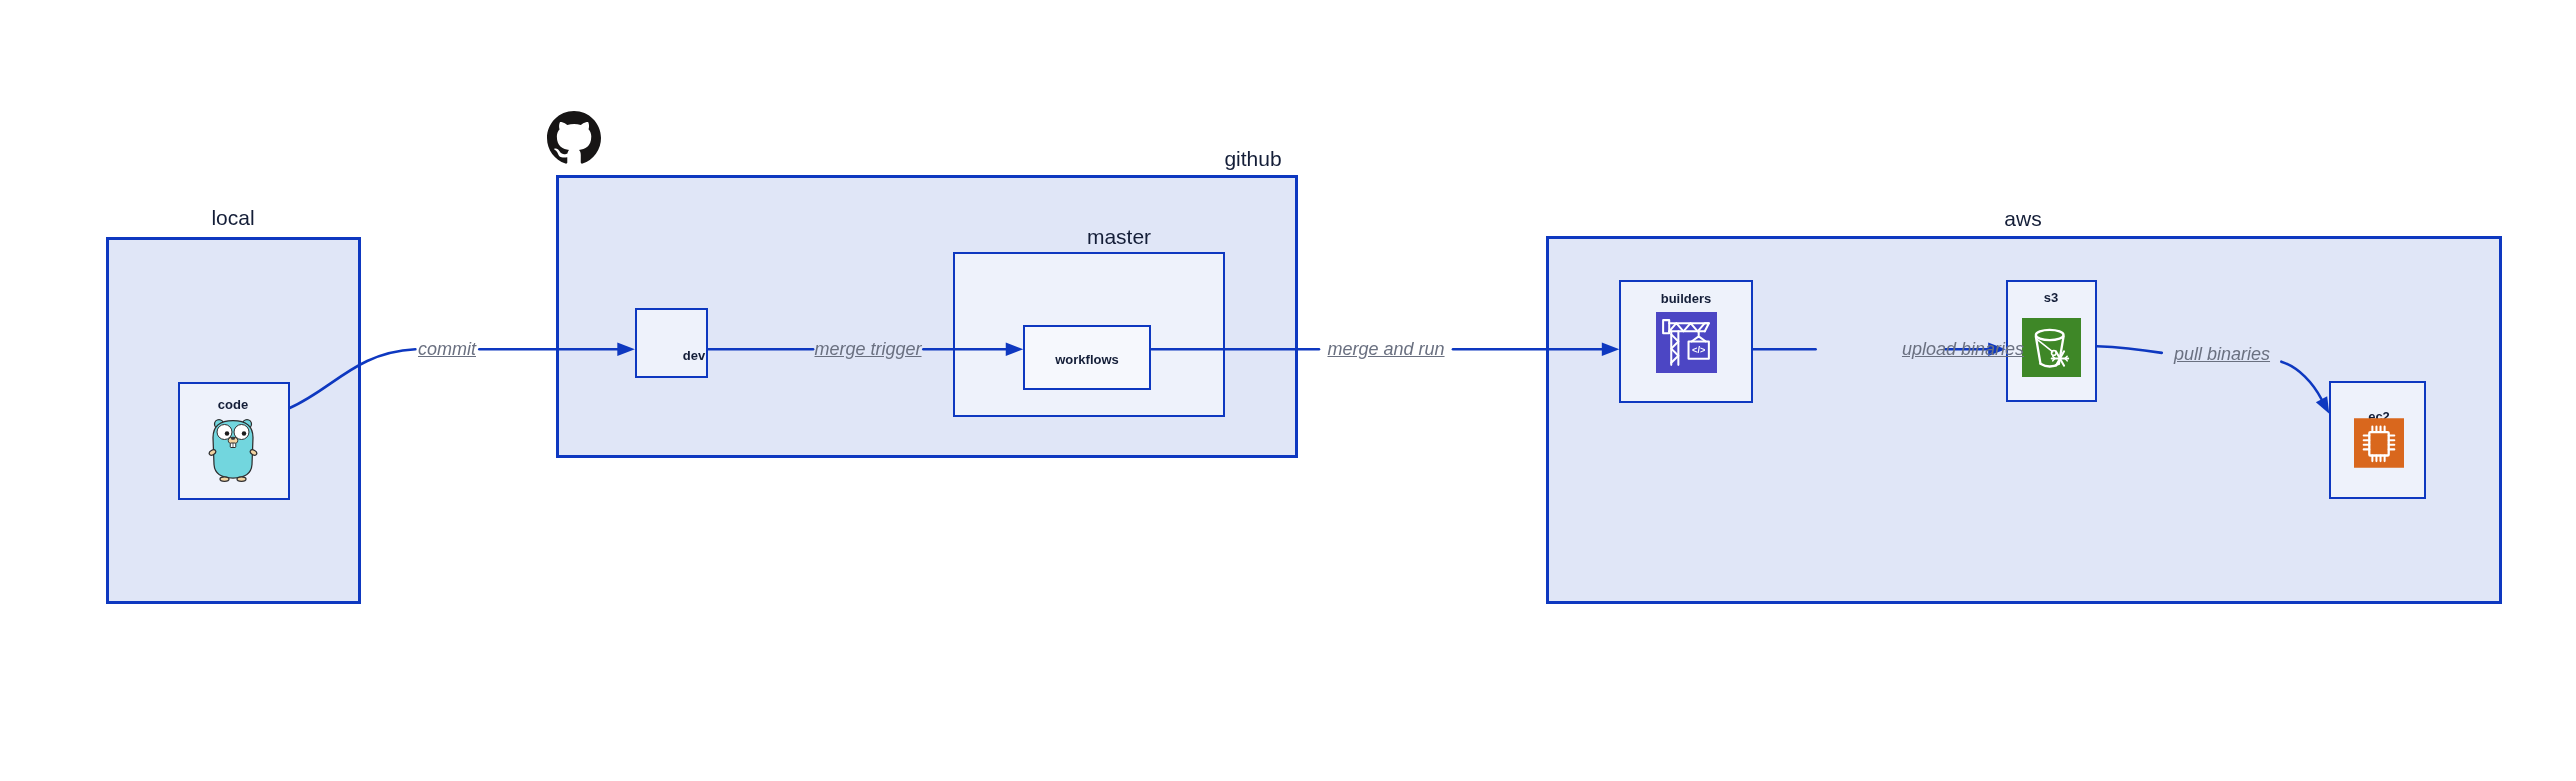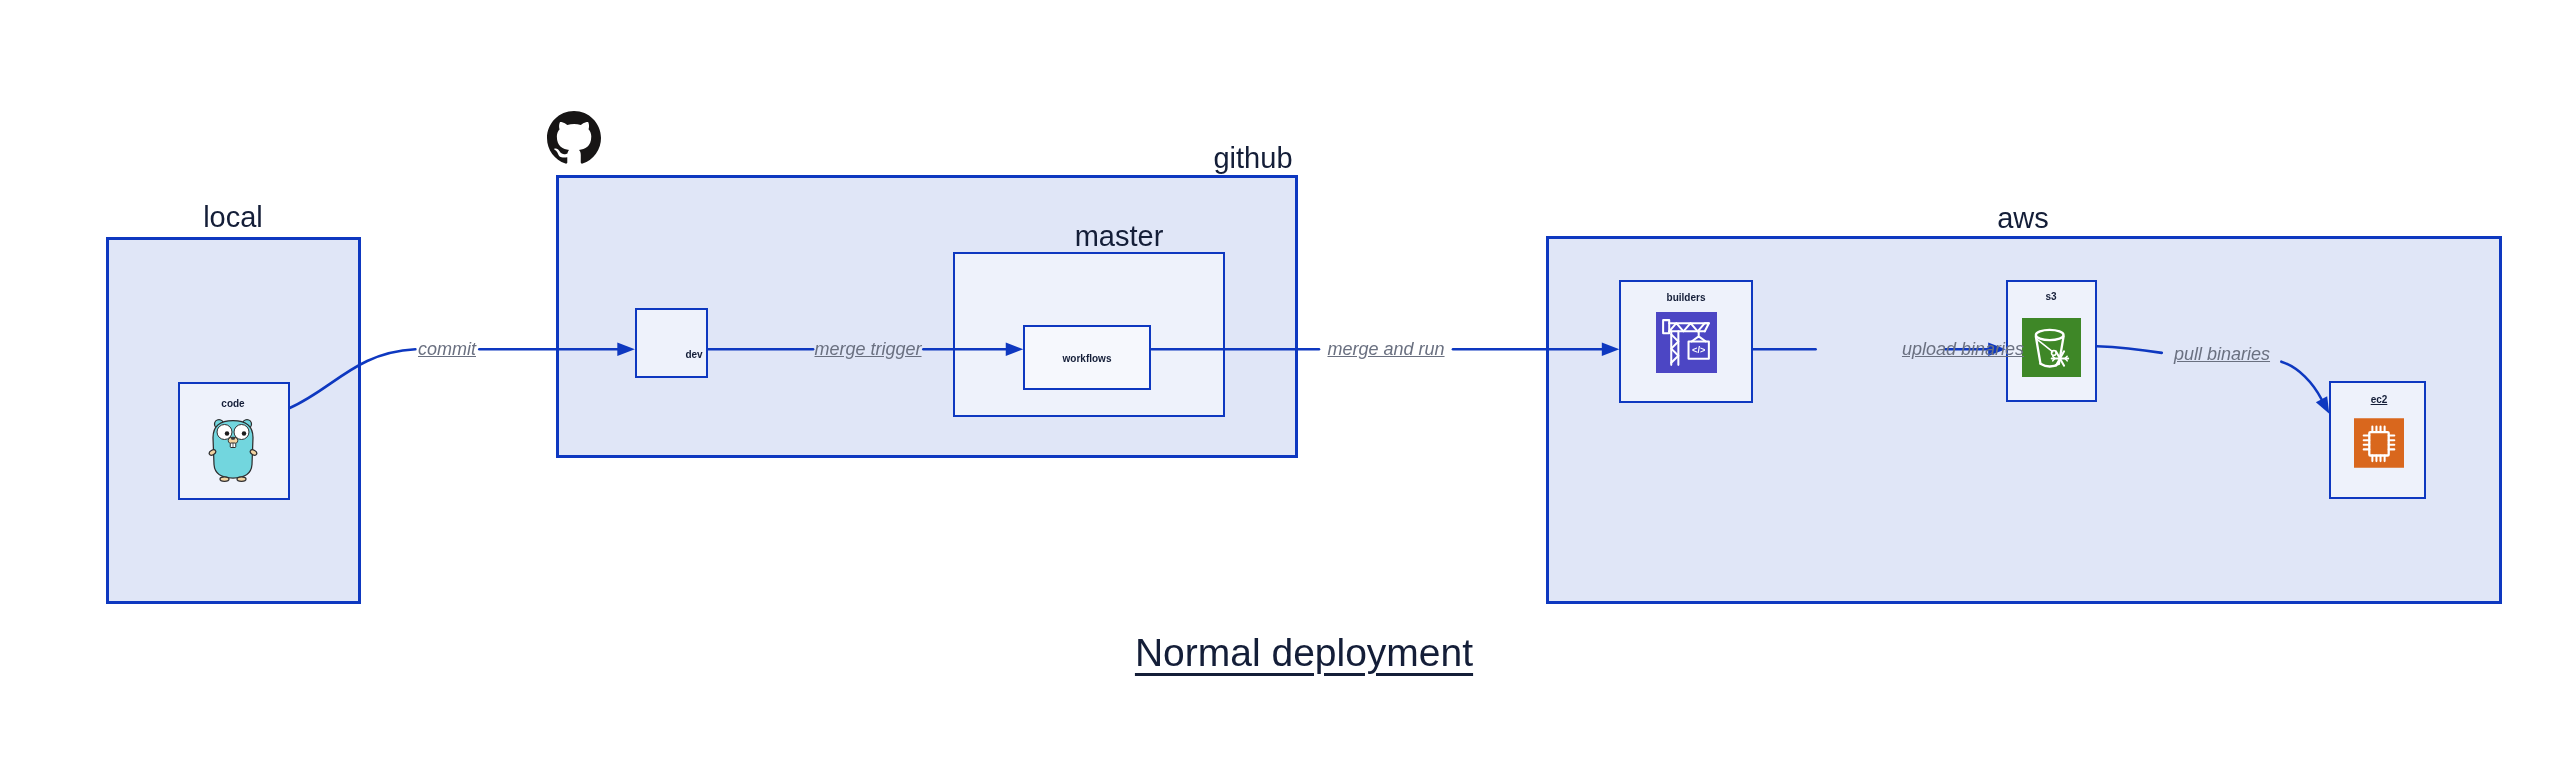--- a/index.html
+++ b/index.html
@@ -15,24 +15,24 @@
   .node-box{
     position:absolute;box-sizing:border-box;
     background:var(--node-fill,#eef2fb);
     border:2.6px solid var(--accent-blue,#0e38c0);
   }
   .lbl{
     position:absolute;transform:translate(-50%,-50%);
     white-space:nowrap;line-height:1;
   }
   .container-label{
-    font-size:29px;color:var(--dark-text,#141e38);letter-spacing:0;
+    font-size:21px;color:var(--dark-text,#141e38);letter-spacing:0;
   }
   .node-label{
-    font-size:10px;font-weight:bold;color:var(--dark-text,#141e38);
+    font-size:13px;font-weight:bold;color:var(--dark-text,#141e38);
   }
   .edge-label{
     font-size:18px;font-style:italic;color:var(--edge-label-gray,#6a7080);text-decoration:underline;
   }
   .title{
     position:absolute;transform:translate(-50%,-50%);
     font-size:39px;color:var(--dark-text,#141e38);white-space:nowrap;
     text-decoration:underline;text-decoration-thickness:3.1px;text-underline-offset:7.2px;
   }
   .icon{position:absolute;}
@@ -68,21 +68,21 @@
   <div class="node-box z3" style="left:1023px;top:325px;width:128px;height:65px;background:var(--workflows-fill,#f6f8fd);"></div>
   <div class="lbl node-label z3" style="left:1087px;top:359px;">workflows</div>
 
   <div class="node-box z3" style="left:1619px;top:280px;width:134px;height:123px;"></div>
   <div class="lbl node-label z3" style="left:1686px;top:298px;">builders</div>
 
   <div class="node-box z3" style="left:2006px;top:280px;width:91px;height:122px;"></div>
   <div class="lbl node-label z3" style="left:2051px;top:297px;">s3</div>
 
   <div class="node-box z3" style="left:2329px;top:381px;width:97px;height:118px;"></div>
-  <div class="lbl node-label z3" style="left:2379px;top:400px;text-decoration:underline;">ec2</div>
+  <div class="lbl node-label z3" style="left:2379px;top:416px;text-decoration:underline;">ec2</div>
 
   <span class="icon z3" style="left:208px;top:416px;width:50px;height:66px;">
     <svg viewBox="0 0 100 130">
       <g stroke="#2e2e2e" stroke-width="2.5">
         <circle cx="22" cy="15" r="9" style="fill:var(--gopher-teal,#72d6de)"></circle>
         <circle cx="78" cy="15" r="9" style="fill:var(--gopher-teal,#72d6de)"></circle>
         <path d="M10 42 Q10 8 50 8 Q90 8 90 42 L88 96 Q86 123 50 123 Q14 123 12 96 Z" style="fill:var(--gopher-teal,#72d6de)"></path>
         <ellipse cx="9" cy="72" rx="7" ry="4.5" style="fill:var(--gopher-tan,#f2d3a0)" transform="rotate(-30 9 72)"></ellipse>
         <ellipse cx="91" cy="72" rx="7" ry="4.5" style="fill:var(--gopher-tan,#f2d3a0)" transform="rotate(30 91 72)"></ellipse>
         <ellipse cx="33" cy="125" rx="9" ry="4.5" style="fill:var(--gopher-tan,#f2d3a0)"></ellipse>
@@ -176,16 +176,15 @@
     <path d="M4428 702 C4462 713, 4490 744, 4506 775"></path>
     <polygon points="4521,803 4495,781 4517,769"></polygon>
   </svg>
 
   <div class="lbl edge-label z6" style="left:447px;top:349px;">commit</div>
   <div class="lbl edge-label z6" style="left:868px;top:349px;">merge trigger</div>
   <div class="lbl edge-label z6" style="left:1386px;top:349px;">merge and run</div>
   <div class="lbl edge-label z6" style="left:1963px;top:349px;">upload binaries</div>
   <div class="lbl edge-label z6" style="left:2222px;top:354px;">pull binaries</div>
 
-  <div class="title z6" style="left:1304px;top:653px;">Normal deployment</div>
 
 </div>
 
 
 </body></html>

